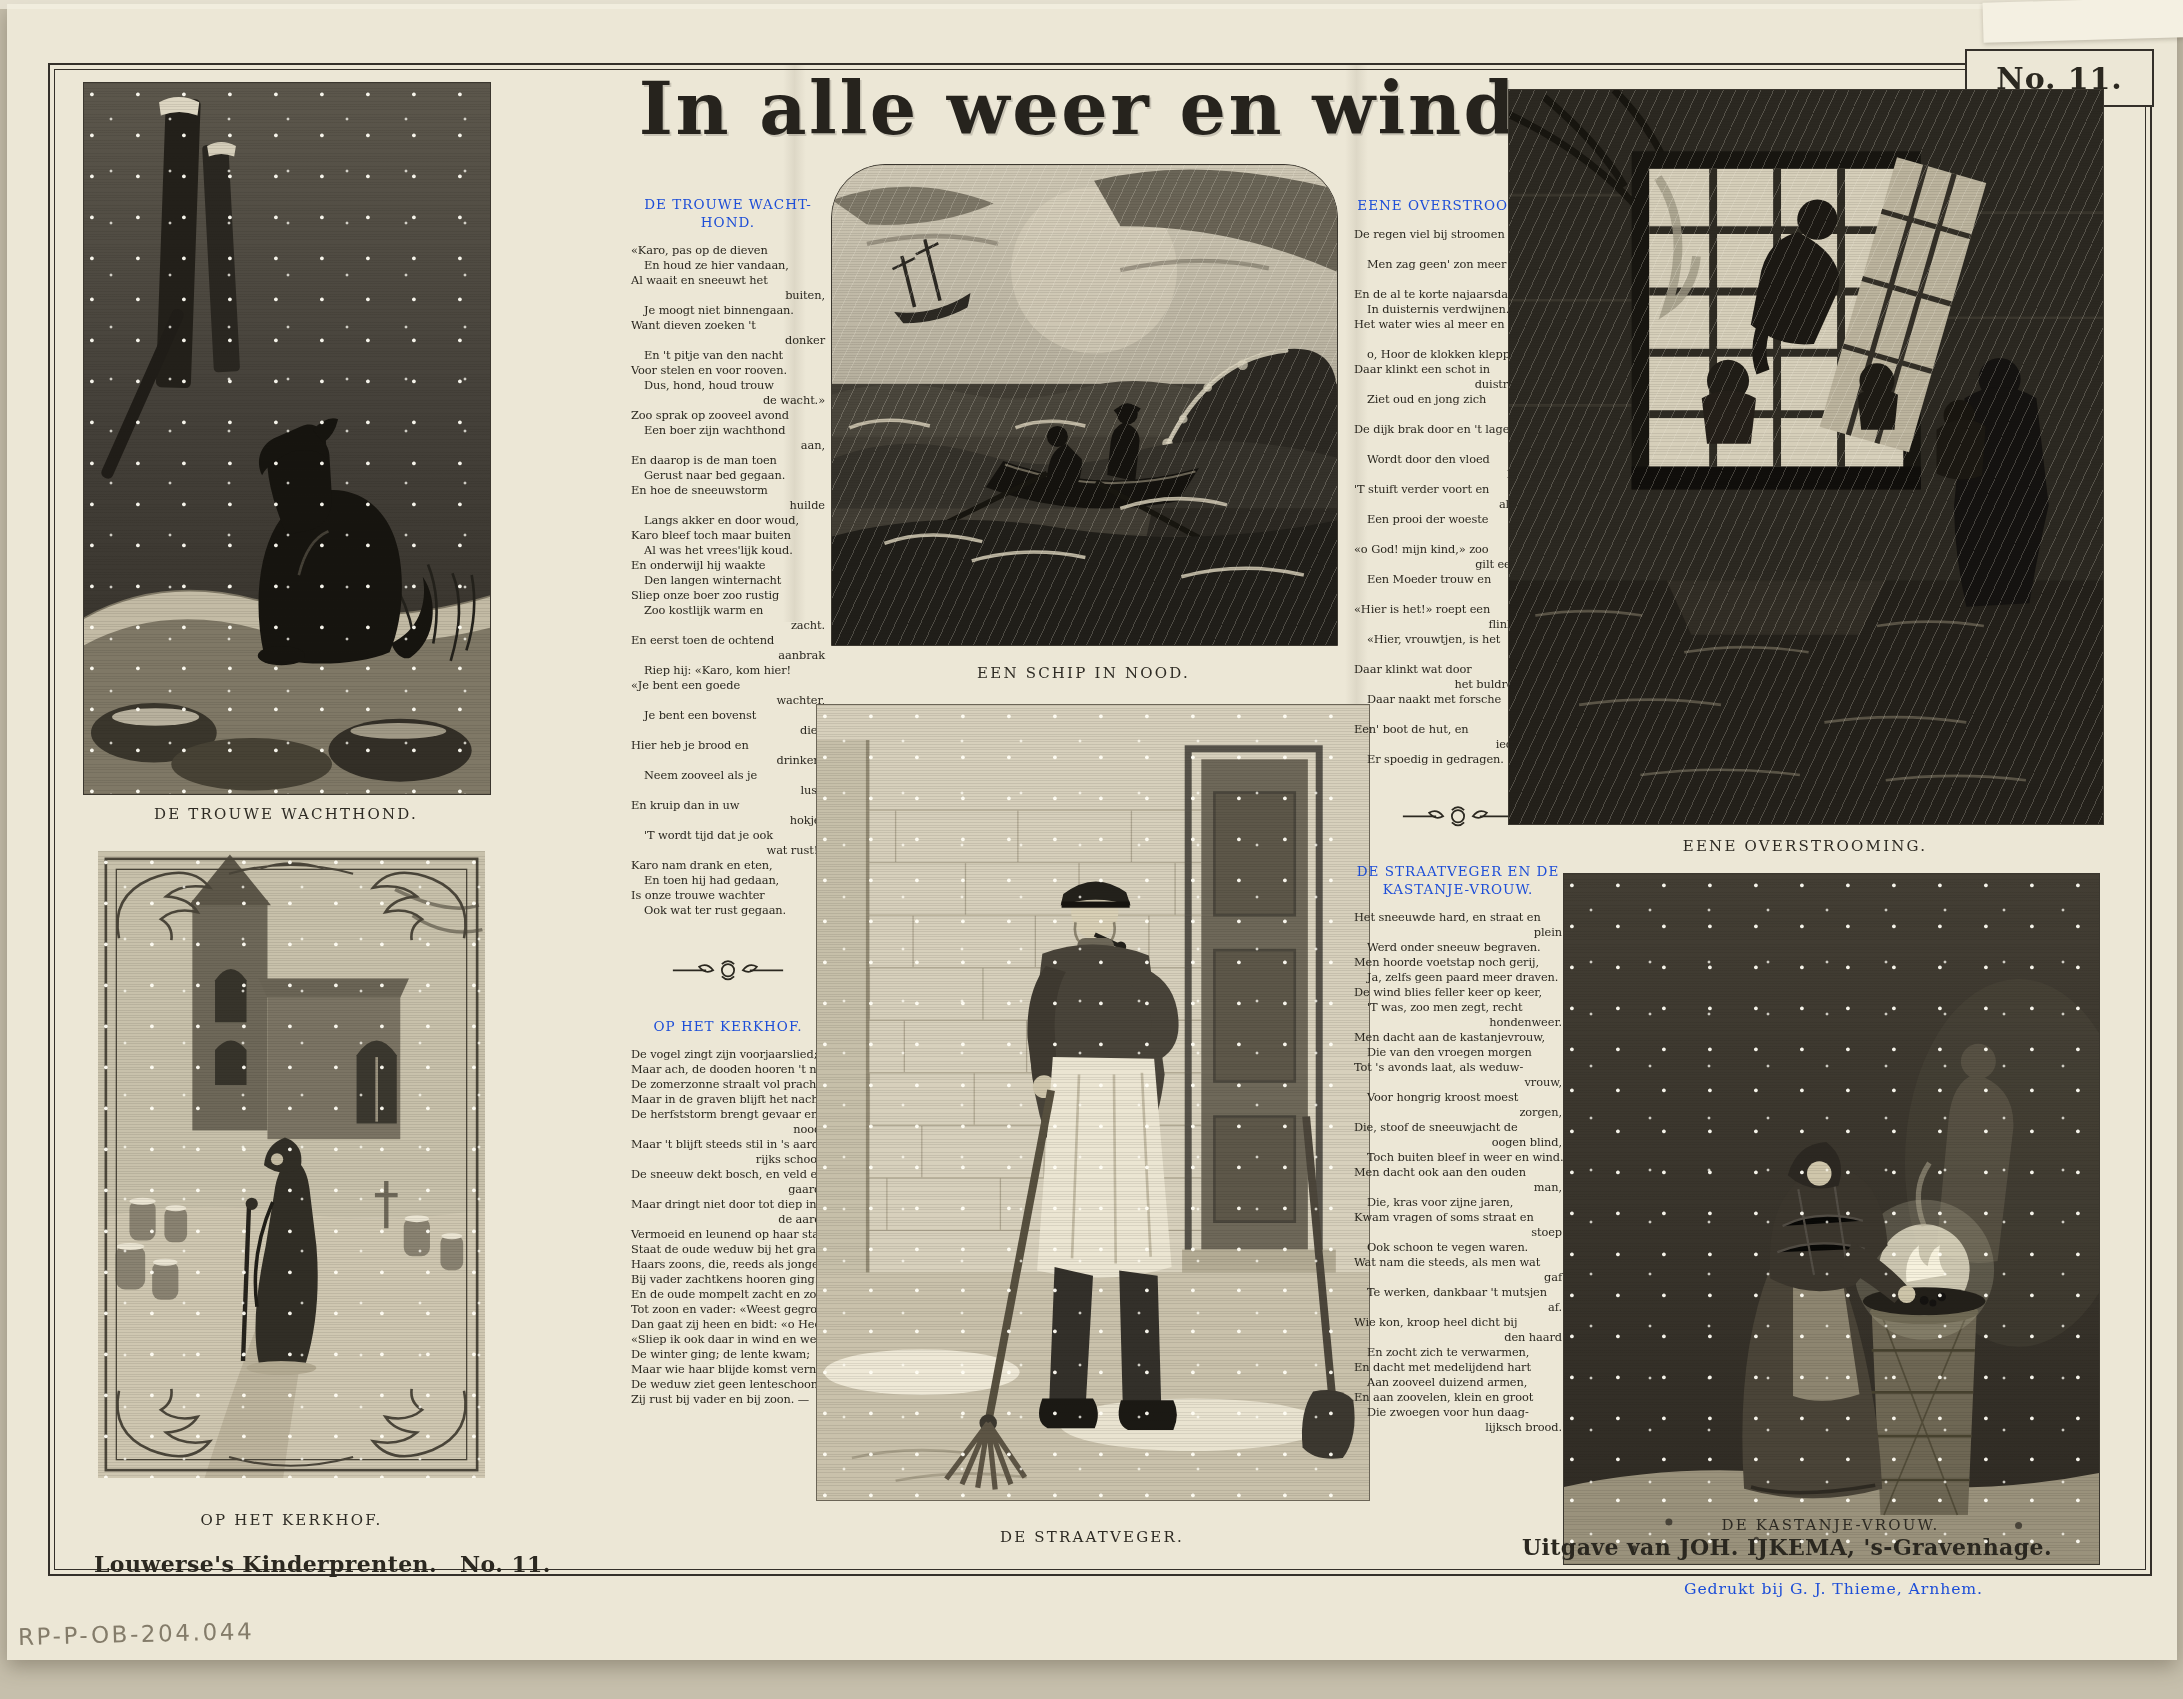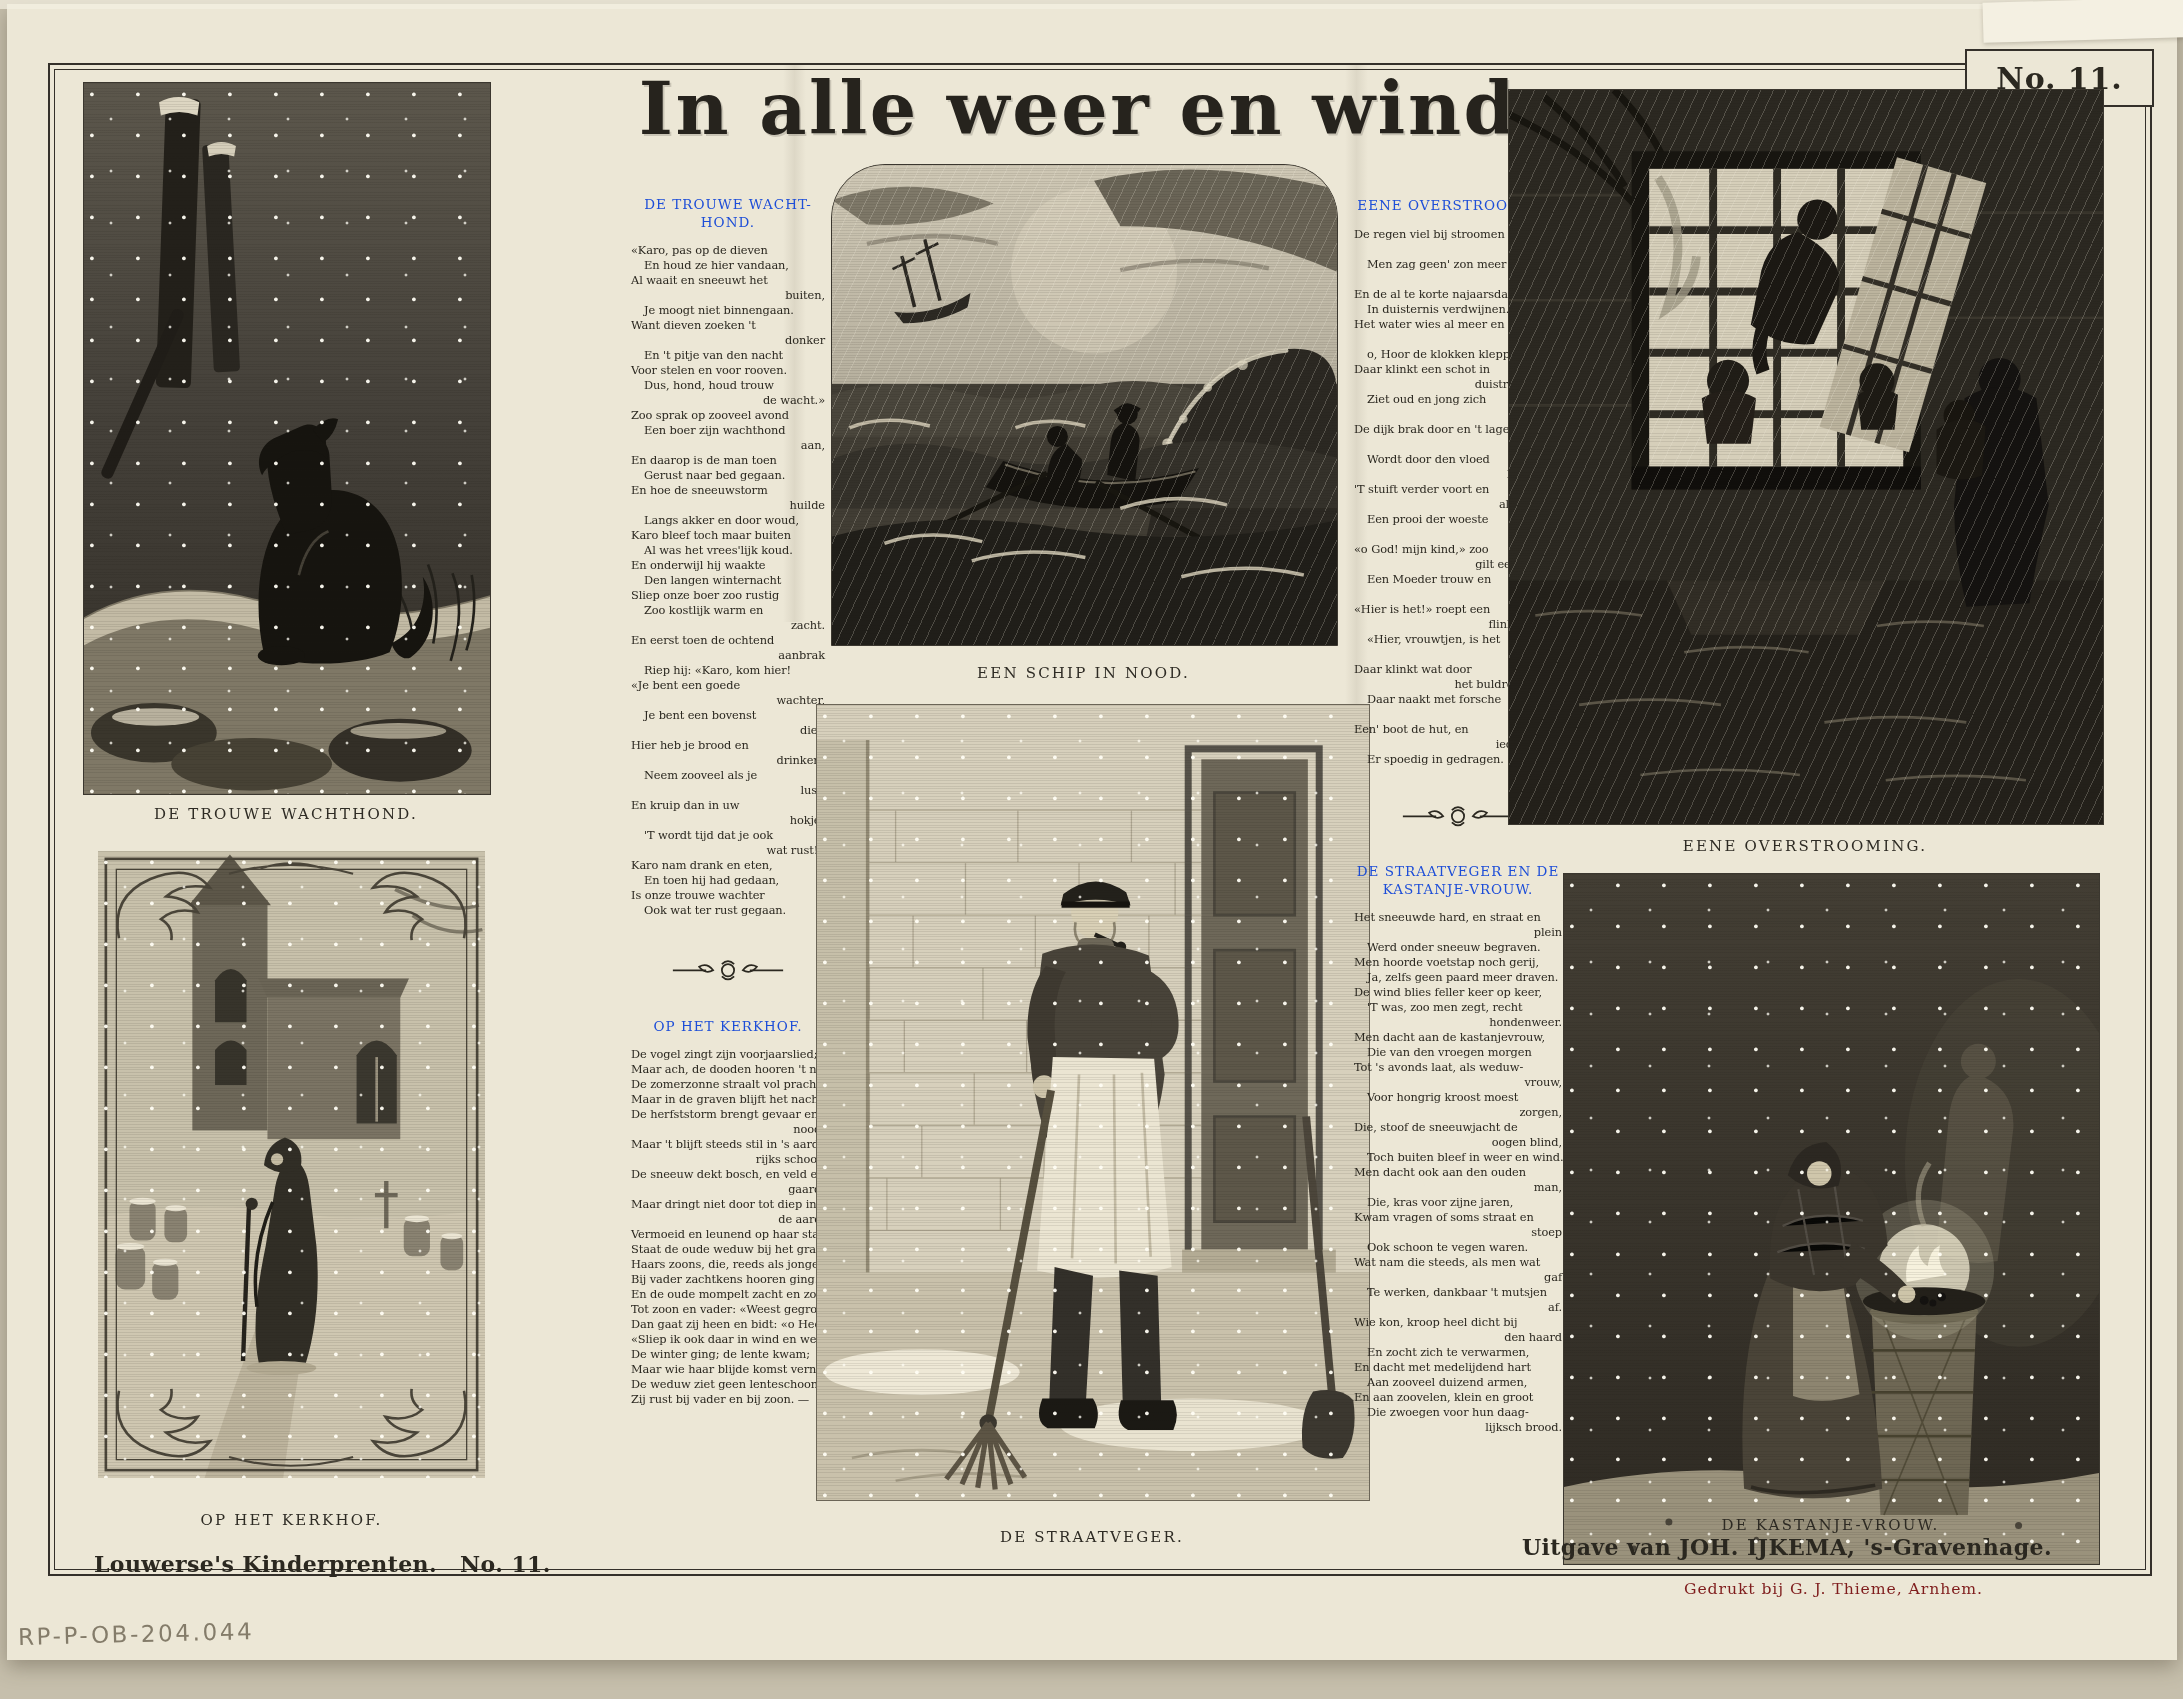--- a/index.html
+++ b/index.html
@@ -75,21 +75,21 @@
   .poem .pl-n{text-align:left;}
   .poem .pl-i{padding-left:13px;}
   .poem .pl-c{text-align:right;}
   .divider{display:flex;justify-content:center;margin:37px 0 35px 0;}
   .divider svg{width:114px;height:24.5px;}
   .d1{margin-top:40px;}
   
   .series-line{position:absolute;left:94px;top:1535px;font-weight:bold;font-size:22px;letter-spacing:0.4px;margin-top:16px;}
   .series-line .gap{display:inline-block;width:23px;}
   .publisher-line{position:absolute;left:1441px;top:1534px;width:611px;text-align:right;font-weight:bold;font-size:22px;letter-spacing:0.4px;}
-  .printer-line{position:absolute;left:1528px;top:1579px;width:611px;text-align:center;font-size:15.7px;letter-spacing:0.9px;color:#7f1d1d;}
+  .printer-line{position:absolute;left:1528px;top:1579px;width:611px;text-align:center;font-size:15.7px;letter-spacing:0.9px;color:#1d4ed8;}
   .handwritten{
     position:absolute;left:17.5px;top:1621px;
     font-family:"DejaVu Sans","Liberation Sans",sans-serif;
     color:#847c6a;font-size:23px;letter-spacing:2.6px;
     transform:rotate(-1.4deg);
   }
 </style>
 </head>
 <body>
 

